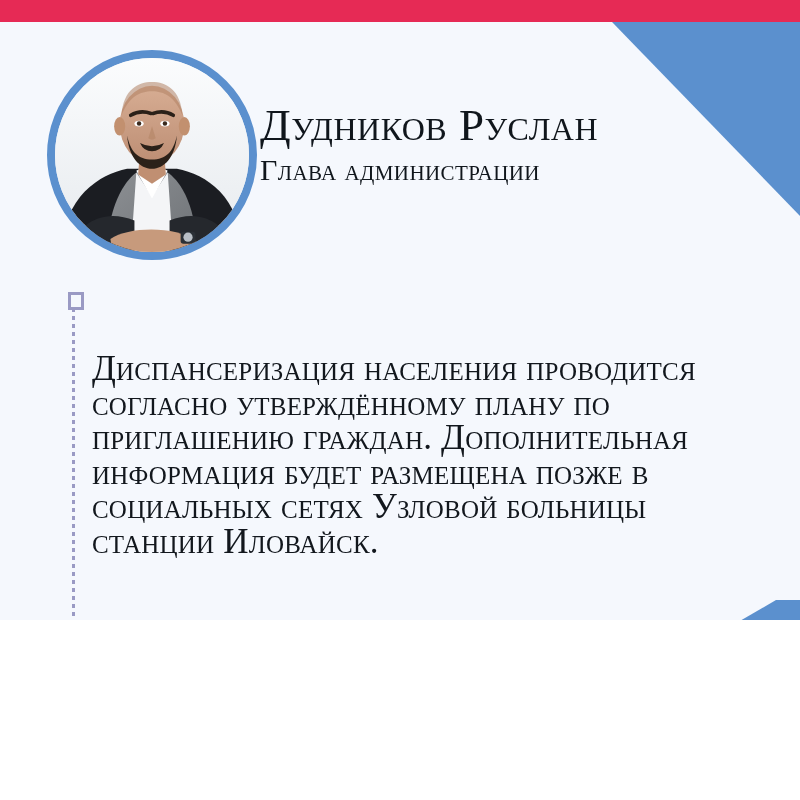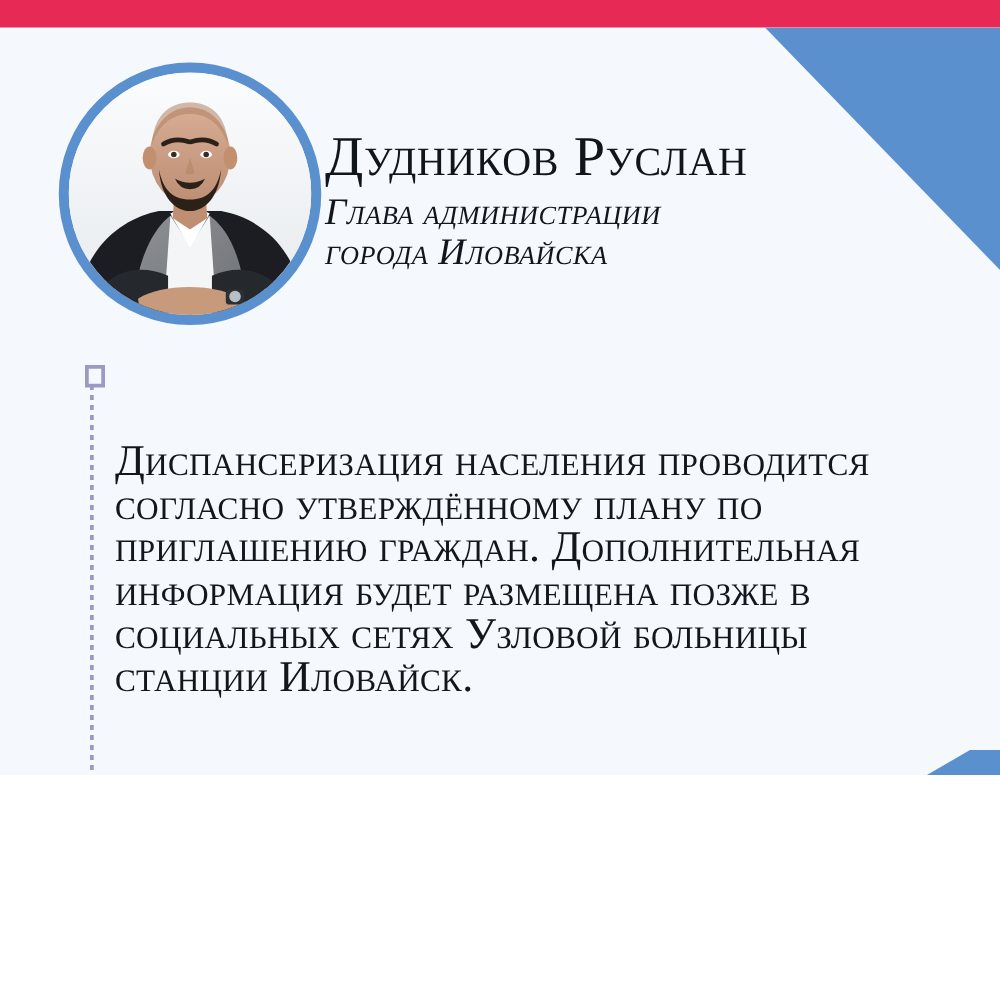--- a/index.html
+++ b/index.html
@@ -110,21 +110,20 @@
     color: #10161c;
     white-space: nowrap;
   }
   .person-role {
     margin-top: 4px;
     font-size: 30px;
     line-height: 32px;
     font-variant: small-caps;
     letter-spacing: 0.4px;
     color: #10161c;
-    font-style: italic;
   }
 
   
   .statement {
     position: absolute;
     left: 92px; top: 352px;
     width: 640px;
     font-size: 35px;
     line-height: 34.5px;
     font-variant: small-caps;
@@ -211,21 +210,20 @@
       <path d="M60 196 C80 182 132 182 152 198 L150 210 L62 210 Z" fill="#c79a7c"></path>
 
       <rect x="136" y="188" width="16" height="13" rx="3" fill="#2b3036"></rect>
       <circle cx="144" cy="194" r="5" fill="#b9bfc6"></circle>
     </svg>
   </div>
 
   <div class="header-text">
     <div class="person-name">Дудников Руслан</div>
     <div class="person-role">Глава администрации</div>
-    <div class="person-role" style="margin-top:0">города Иловайска</div>
   </div>
 
   <div class="statement">
     <p>Диспансеризация населения проводится согласно утверждённому плану по приглашению граждан. Дополнительная информация будет размещена позже в социальных сетях Узловой больницы станции Иловайск.</p>
   </div>
 
   <div class="emblem">
     <svg viewBox="0 0 128 124" width="128" height="124">
       <defs>
         <linearGradient id="shBlue" x1="0" y1="0" x2="0" y2="1">

